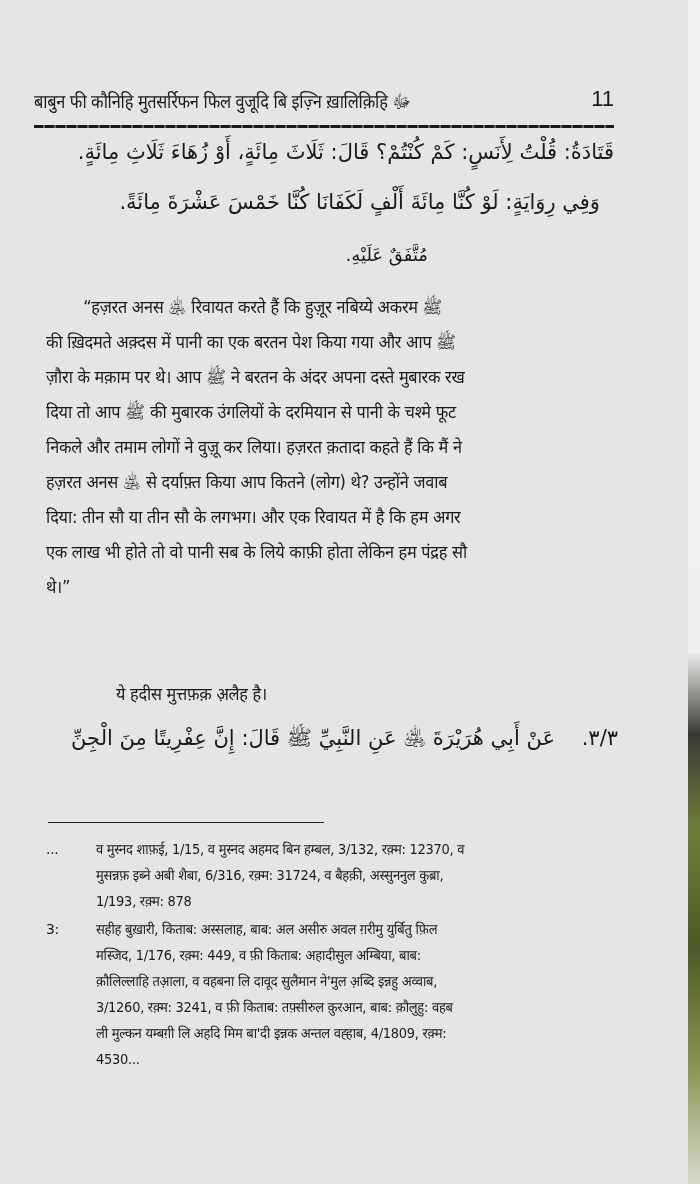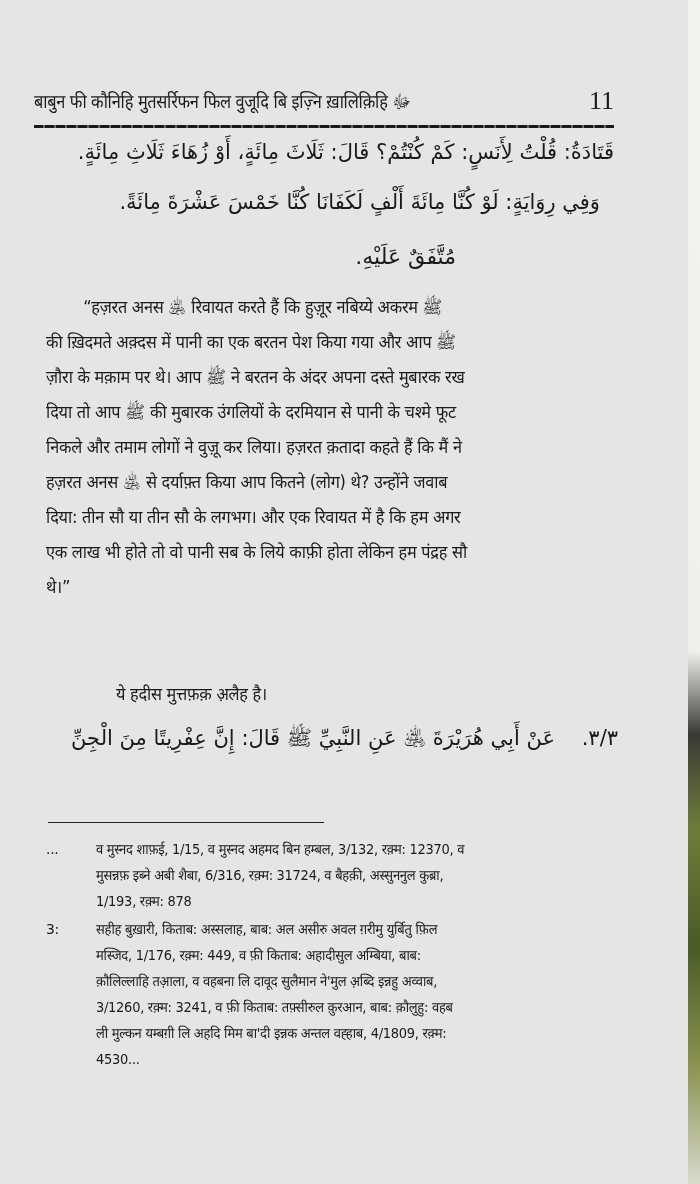--- a/index.html
+++ b/index.html
@@ -23,21 +23,21 @@
   }
   .running-title {
     position: absolute; left: 0; top: 2px;
     font-size: 19px; letter-spacing: -0.4px;
     font-family: "DejaVu Sans", sans-serif;
     transform: scaleX(0.86); transform-origin: left center;
     white-space: nowrap;
   }
   .page-number {
     position: absolute; right: 0; top: 0;
-    font-family: Liberation Serif, serif; font-size: 26px;
+    font-family: Liberation Sans, sans-serif; font-size: 22px;
   }
   .rule {
     position: absolute; left: 34px; top: 125px; width: 580px; height: 3px;
     background: repeating-linear-gradient(to right, #1a1a1a 0, #1a1a1a 9px, #6b6b6b 9px, #6b6b6b 11px);
   }
   .arabic {
     position: absolute; direction: rtl; text-align: right;
     font-family: "DejaVu Sans", sans-serif; font-size: 21px; white-space: nowrap;
   }
   .hindi {
@@ -65,21 +65,21 @@
 <div class="page">
 
   <div class="header">
     <span class="running-title">बाबुन फी कौनिहि मुतसर्रिफन फिल वुजूदि बि इज़्नि ख़ालिक़िहि ﷻ</span>
     <span class="page-number">11</span>
   </div>
   <div class="rule"></div>
 
   <div class="arabic" style="right:74px; top:140px; font-size:21px;">قَتَادَةُ: قُلْتُ لِأَنَسٍ: كَمْ كُنْتُمْ؟ قَالَ: ثَلَاثَ مِائَةٍ، أَوْ زُهَاءَ ثَلَاثِ مِائَةٍ.</div>
   <div class="arabic" style="right:88px; top:190px; font-size:21px;">وَفِي رِوَايَةٍ: لَوْ كُنَّا مِائَةَ أَلْفٍ لَكَفَانَا كُنَّا خَمْسَ عَشْرَةَ مِائَةً.</div>
-  <div class="arabic" style="right:232px; top:244px; font-size:22px;">مُتَّفَقٌ عَلَيْهِ.</div>
+  <div class="arabic" style="right:260px; top:244px; font-size:18px;">مُتَّفَقٌ عَلَيْهِ.</div>
 
   <div class="hindi" style="top:677px; left:116px; width:480px;">
     <span class="hline">ये हदीस मुत्तफ़क़ अ़लैह है।</span>
   </div>
 
   <div class="hindi" style="top:290px;">
     <span class="hline first">“हज़रत अनस ﵁ रिवायत करते हैं कि हुज़ूर नबिय्ये अकरम ﷺ</span>
     <span class="hline">की ख़िदमते अक़्दस में पानी का एक बरतन पेश किया गया और आप ﷺ</span>
     <span class="hline">ज़ौरा के मक़ाम पर थे। आप ﷺ ने बरतन के अंदर अपना दस्ते मुबारक रख</span>
     <span class="hline">दिया तो आप ﷺ की मुबारक उंगलियों के दरमियान से पानी के चश्मे फूट</span>

